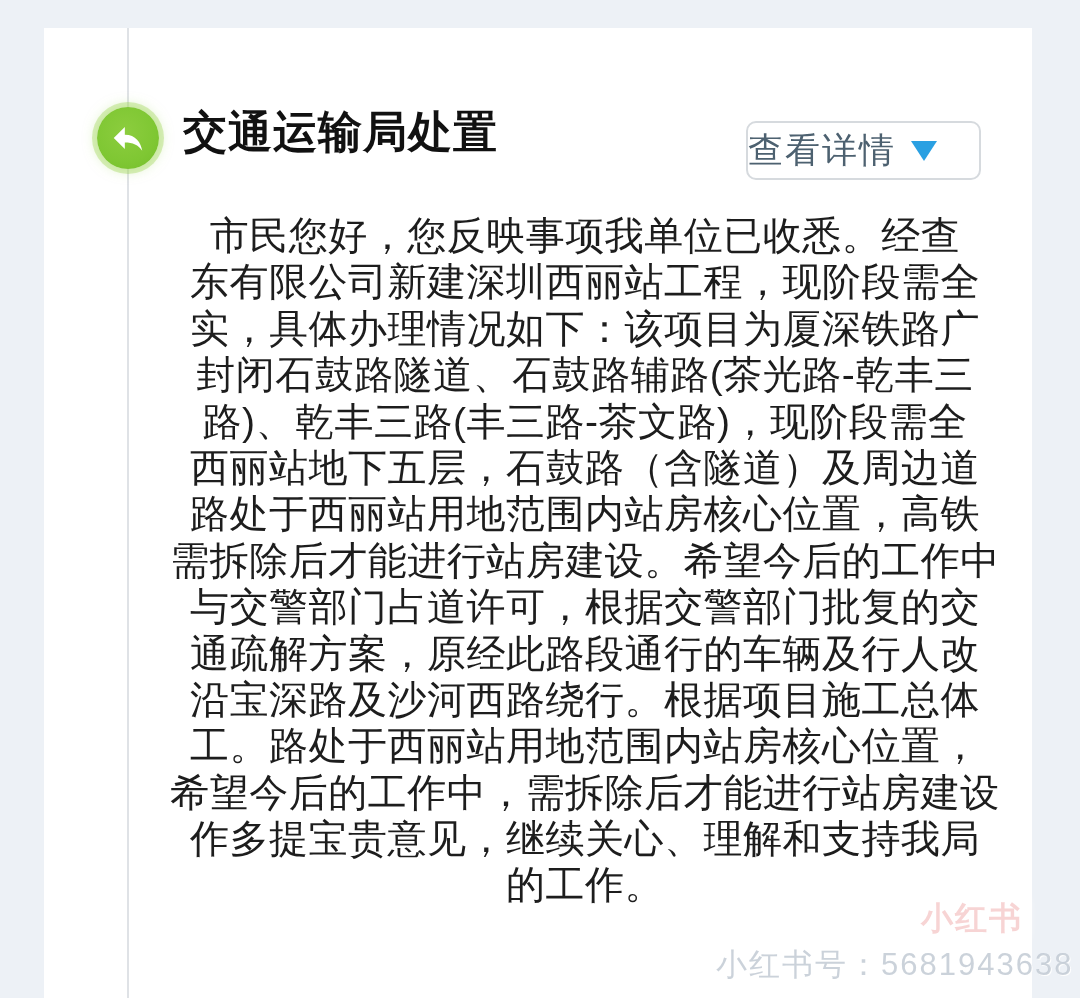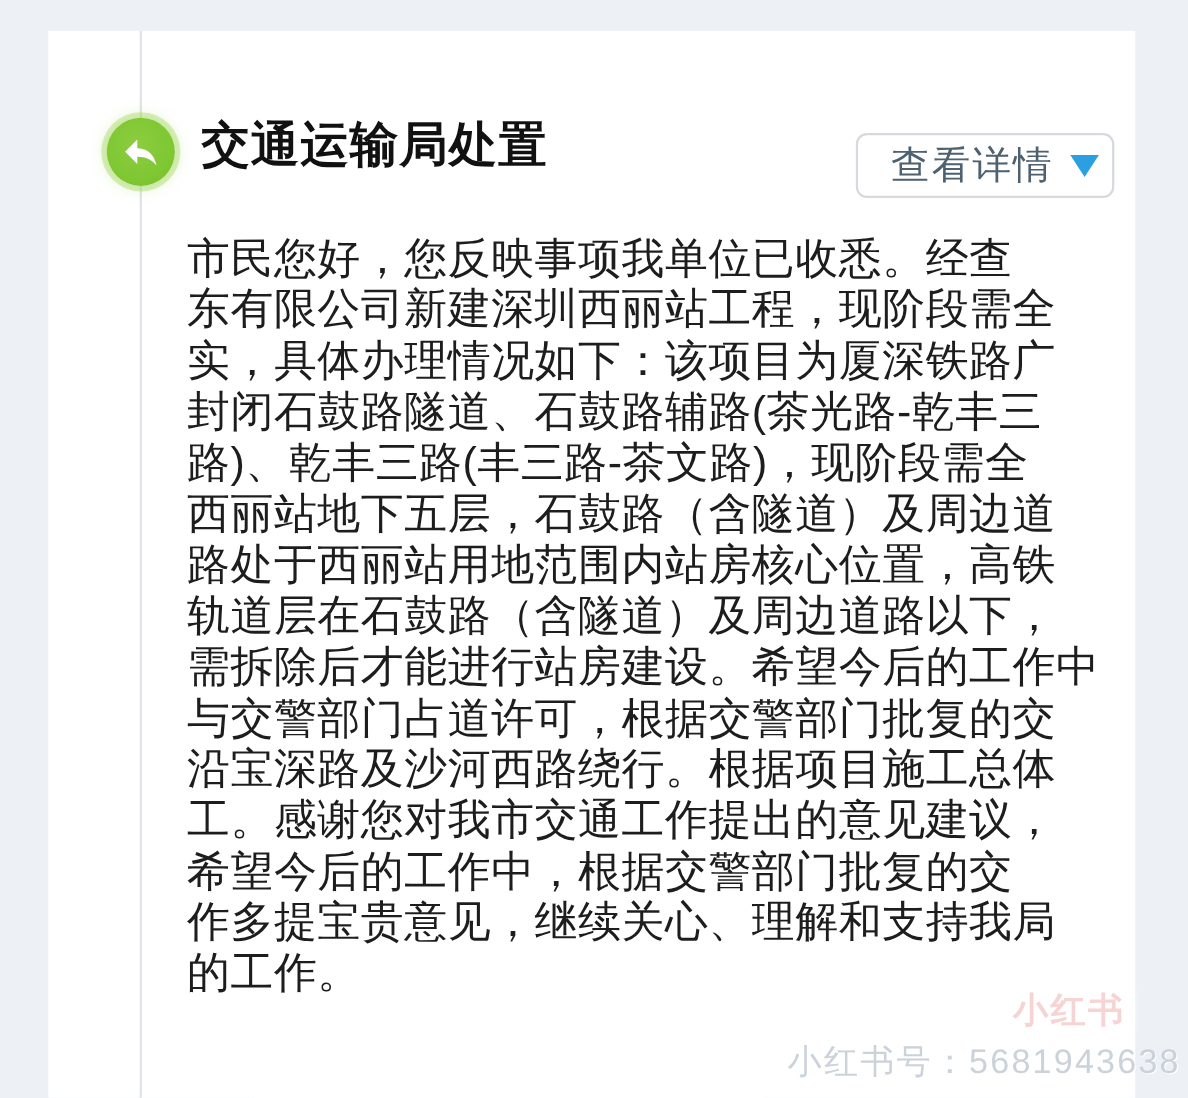--- a/index.html
+++ b/index.html
@@ -25,38 +25,38 @@
     box-shadow: 0 0 0 5px rgba(163, 216, 93, 0.40), 0 0 14px rgba(163, 216, 93, 0.55);
     display: flex; align-items: center; justify-content: center;
   }
   .node svg { width: 38px; height: 38px; }
   .section-title {
     position: absolute; left: 139px; top: 80px;
     font-size: 44px; font-weight: 700; color: #111111;
     letter-spacing: 1px; line-height: 48px; white-space: nowrap;
   }
   .detail-btn {
-    position: absolute; left: 734px; top: 93px; width: 235px; height: 59px;
+    position: absolute; left: 702px; top: 93px; width: 235px; height: 59px;
     background: #ffffff;
     border: 2px solid #d6dade; border-radius: 10px;
-    display: flex; align-items: center; justify-content: flex-end;
-    gap: 15px; cursor: pointer; padding: 12px; box-sizing: border-box;
+    display: flex; align-items: center; justify-content: flex-start;
+    gap: 15px; cursor: pointer; padding: 0; box-sizing: border-box;
   }
   .detail-btn .btn-label {
     font-size: 35px; color: #4d6170; letter-spacing: 2px; white-space: nowrap;
   }
   .caret-down {
     width: 0; height: 0;
     border-left: 13px solid transparent;
     border-right: 13px solid transparent;
     border-top: 20px solid #2aa0e2;
   }
   .body-text {
     position: absolute; left: 126px; top: 185px; width: 830px;
-    font-size: 39px; color: #1d1d1d; letter-spacing: 0.5px;
+    font-size: 39px; color: #1d1d1d; letter-spacing: 0.5px; text-align: center;
   }
   .body-text .text-line {
     height: 46.4px; line-height: 46.4px; white-space: nowrap;
   }
   .logo-watermark {
     position: absolute; left: 871px; top: 862px; width: 114px; height: 57px;
     background: rgba(255, 255, 255, 0.85);
     border-radius: 16px;
     box-shadow: 0 0 8px rgba(255, 255, 255, 0.9);
     display: flex; align-items: center; justify-content: center;
@@ -94,26 +94,26 @@
     </button>
 
     <div class="body-text">
       <div class="text-line">市民您好，您反映事项我单位已收悉。经查</div>
       <div class="text-line">东有限公司新建深圳西丽站工程，现阶段需全</div>
       <div class="text-line">实，具体办理情况如下：该项目为厦深铁路广</div>
       <div class="text-line">封闭石鼓路隧道、石鼓路辅路(茶光路-乾丰三</div>
       <div class="text-line">路)、乾丰三路(丰三路-茶文路)，现阶段需全</div>
       <div class="text-line">西丽站地下五层，石鼓路（含隧道）及周边道</div>
       <div class="text-line">路处于西丽站用地范围内站房核心位置，高铁</div>
-      <div class="text-line">轨道层在石鼓路（含隧道）及周边道路以下，</div>
       <div class="text-line">需拆除后才能进行站房建设。希望今后的工作中</div>
       <div class="text-line">与交警部门占道许可，根据交警部门批复的交</div>
+      <div class="text-line">通疏解方案，原经此路段通行的车辆及行人改</div>
       <div class="text-line">沿宝深路及沙河西路绕行。根据项目施工总体</div>
-      <div class="text-line">工。感谢您对我市交通工作提出的意见建议，</div>
-      <div class="text-line">希望今后的工作中，根据交警部门批复的交</div>
+      <div class="text-line">工。路处于西丽站用地范围内站房核心位置，</div>
+      <div class="text-line">希望今后的工作中，需拆除后才能进行站房建设</div>
       <div class="text-line">作多提宝贵意见，继续关心、理解和支持我局</div>
       <div class="text-line">的工作。</div>
     </div>
 
     <div class="logo-watermark">
       <span>小红书</span>
     </div>
 
     <div class="id-watermark">小红书号：5681943638</div>
 

